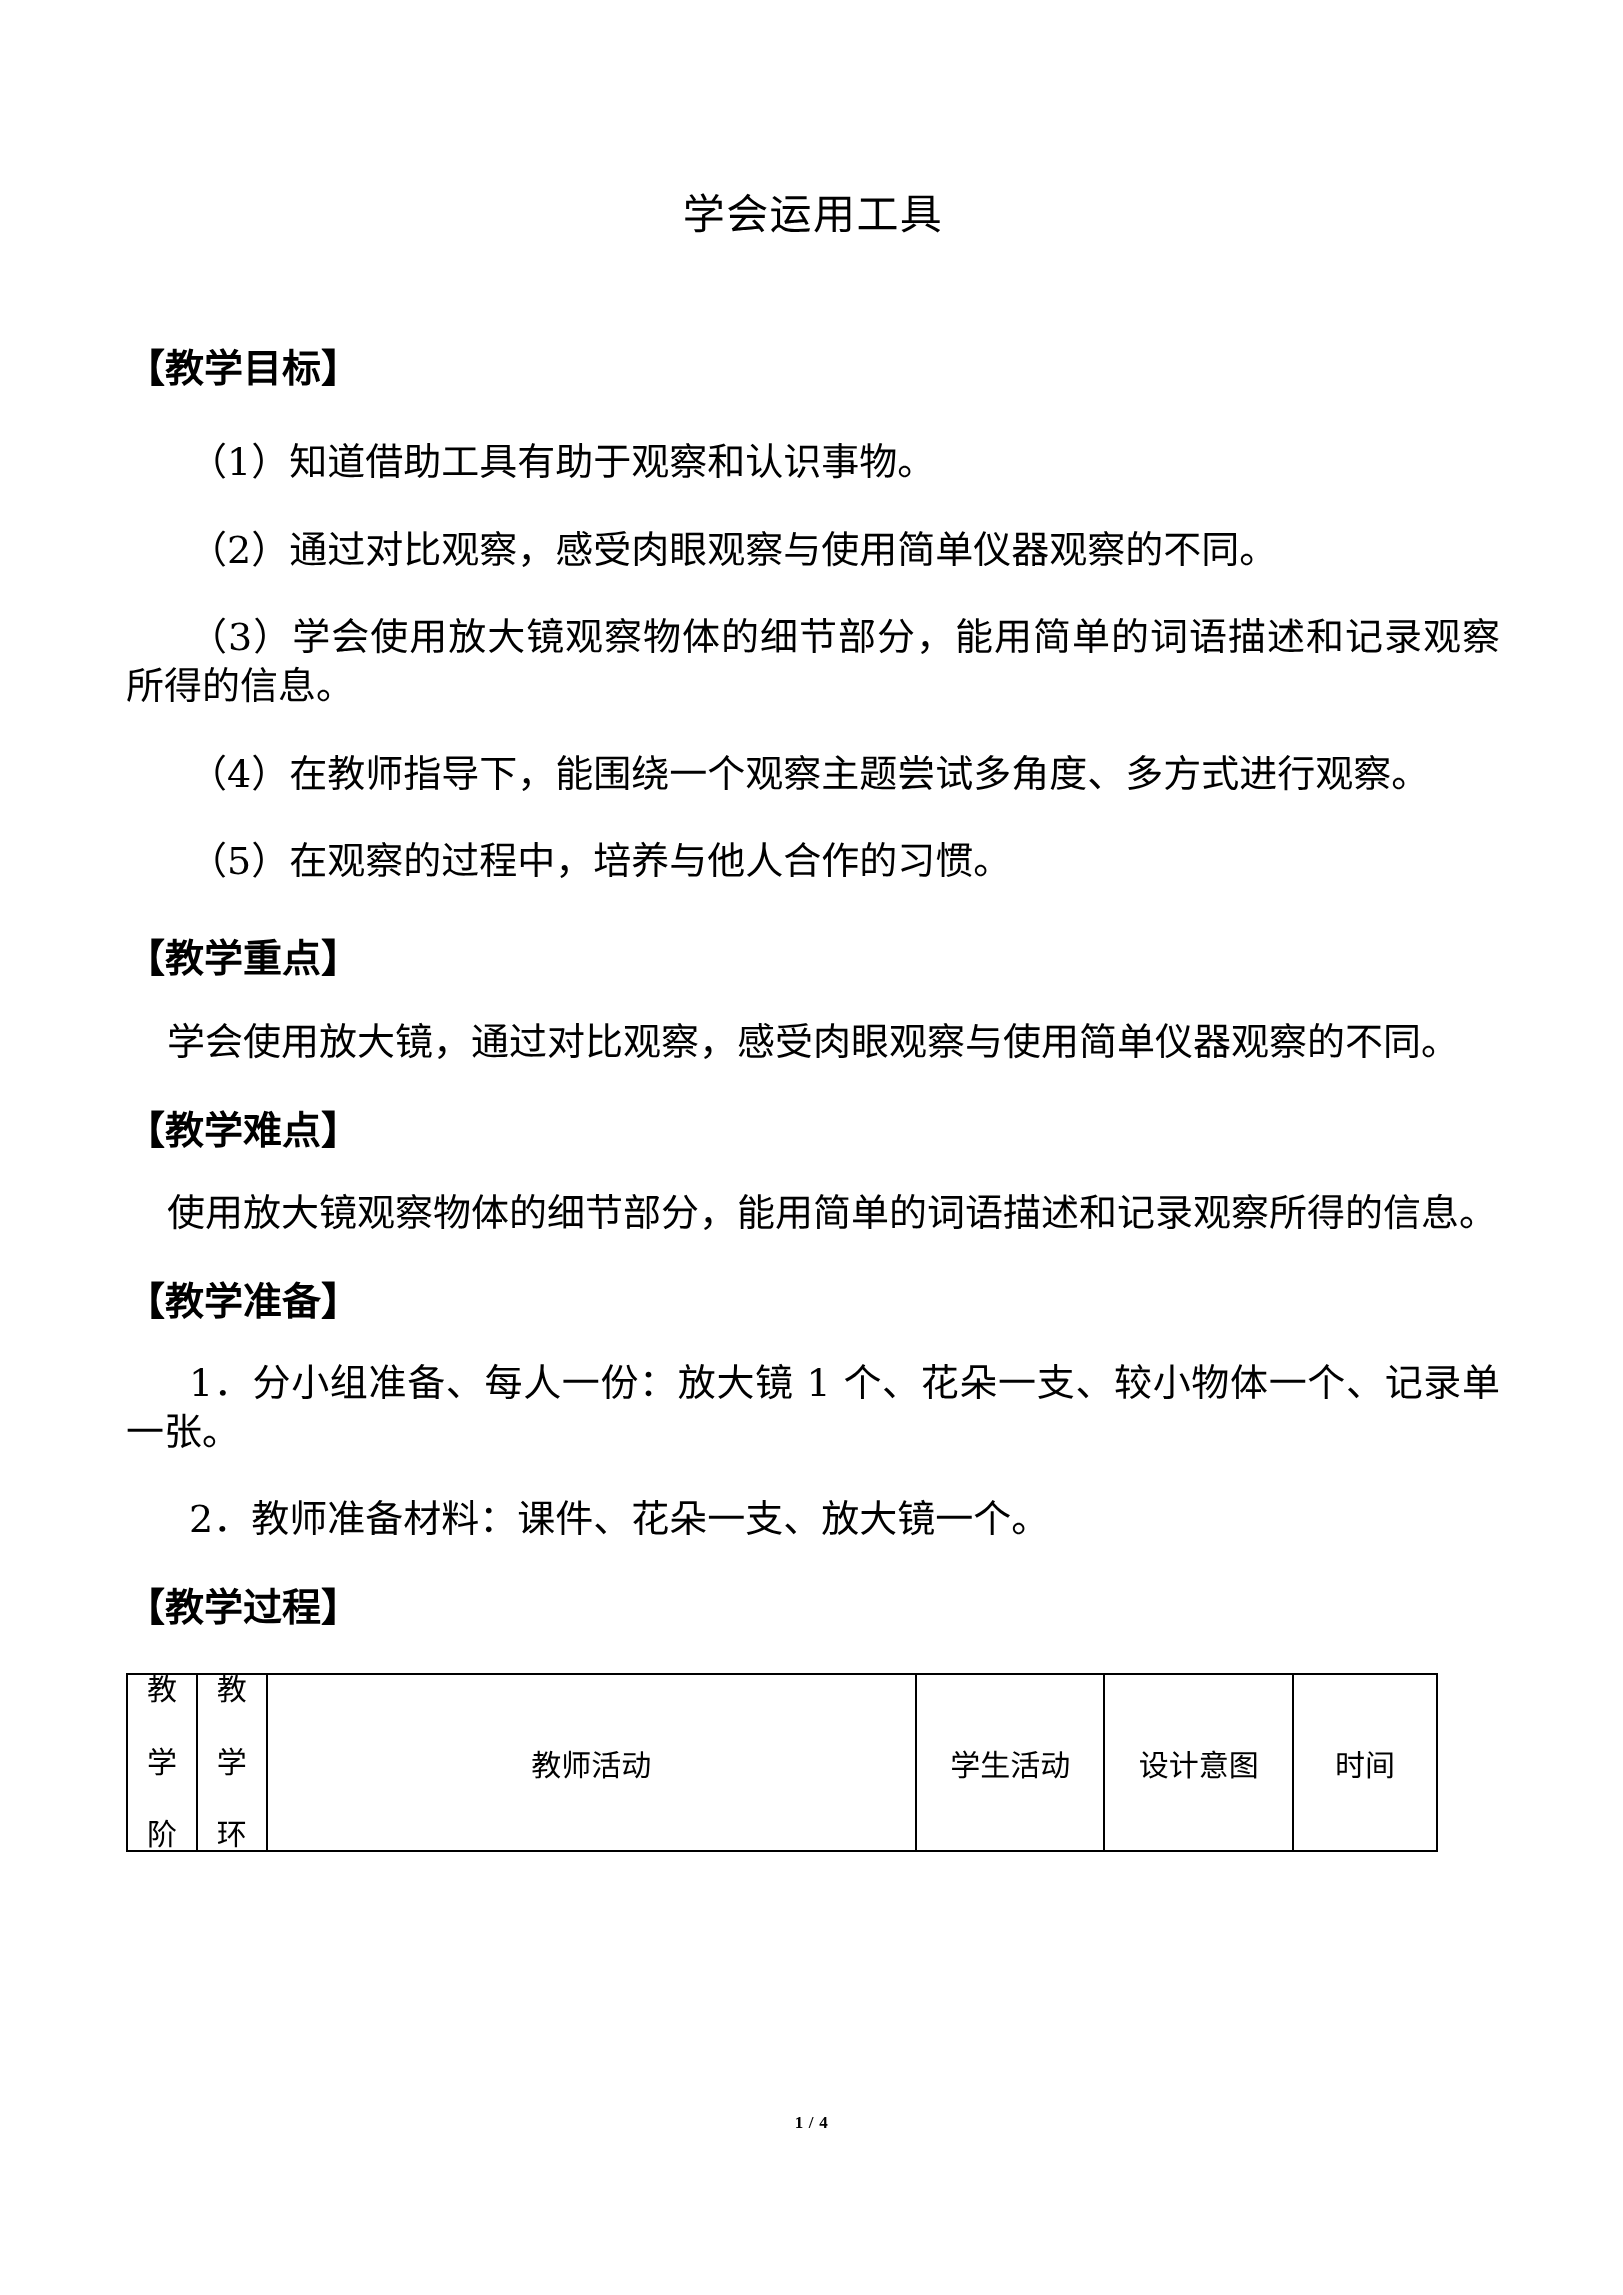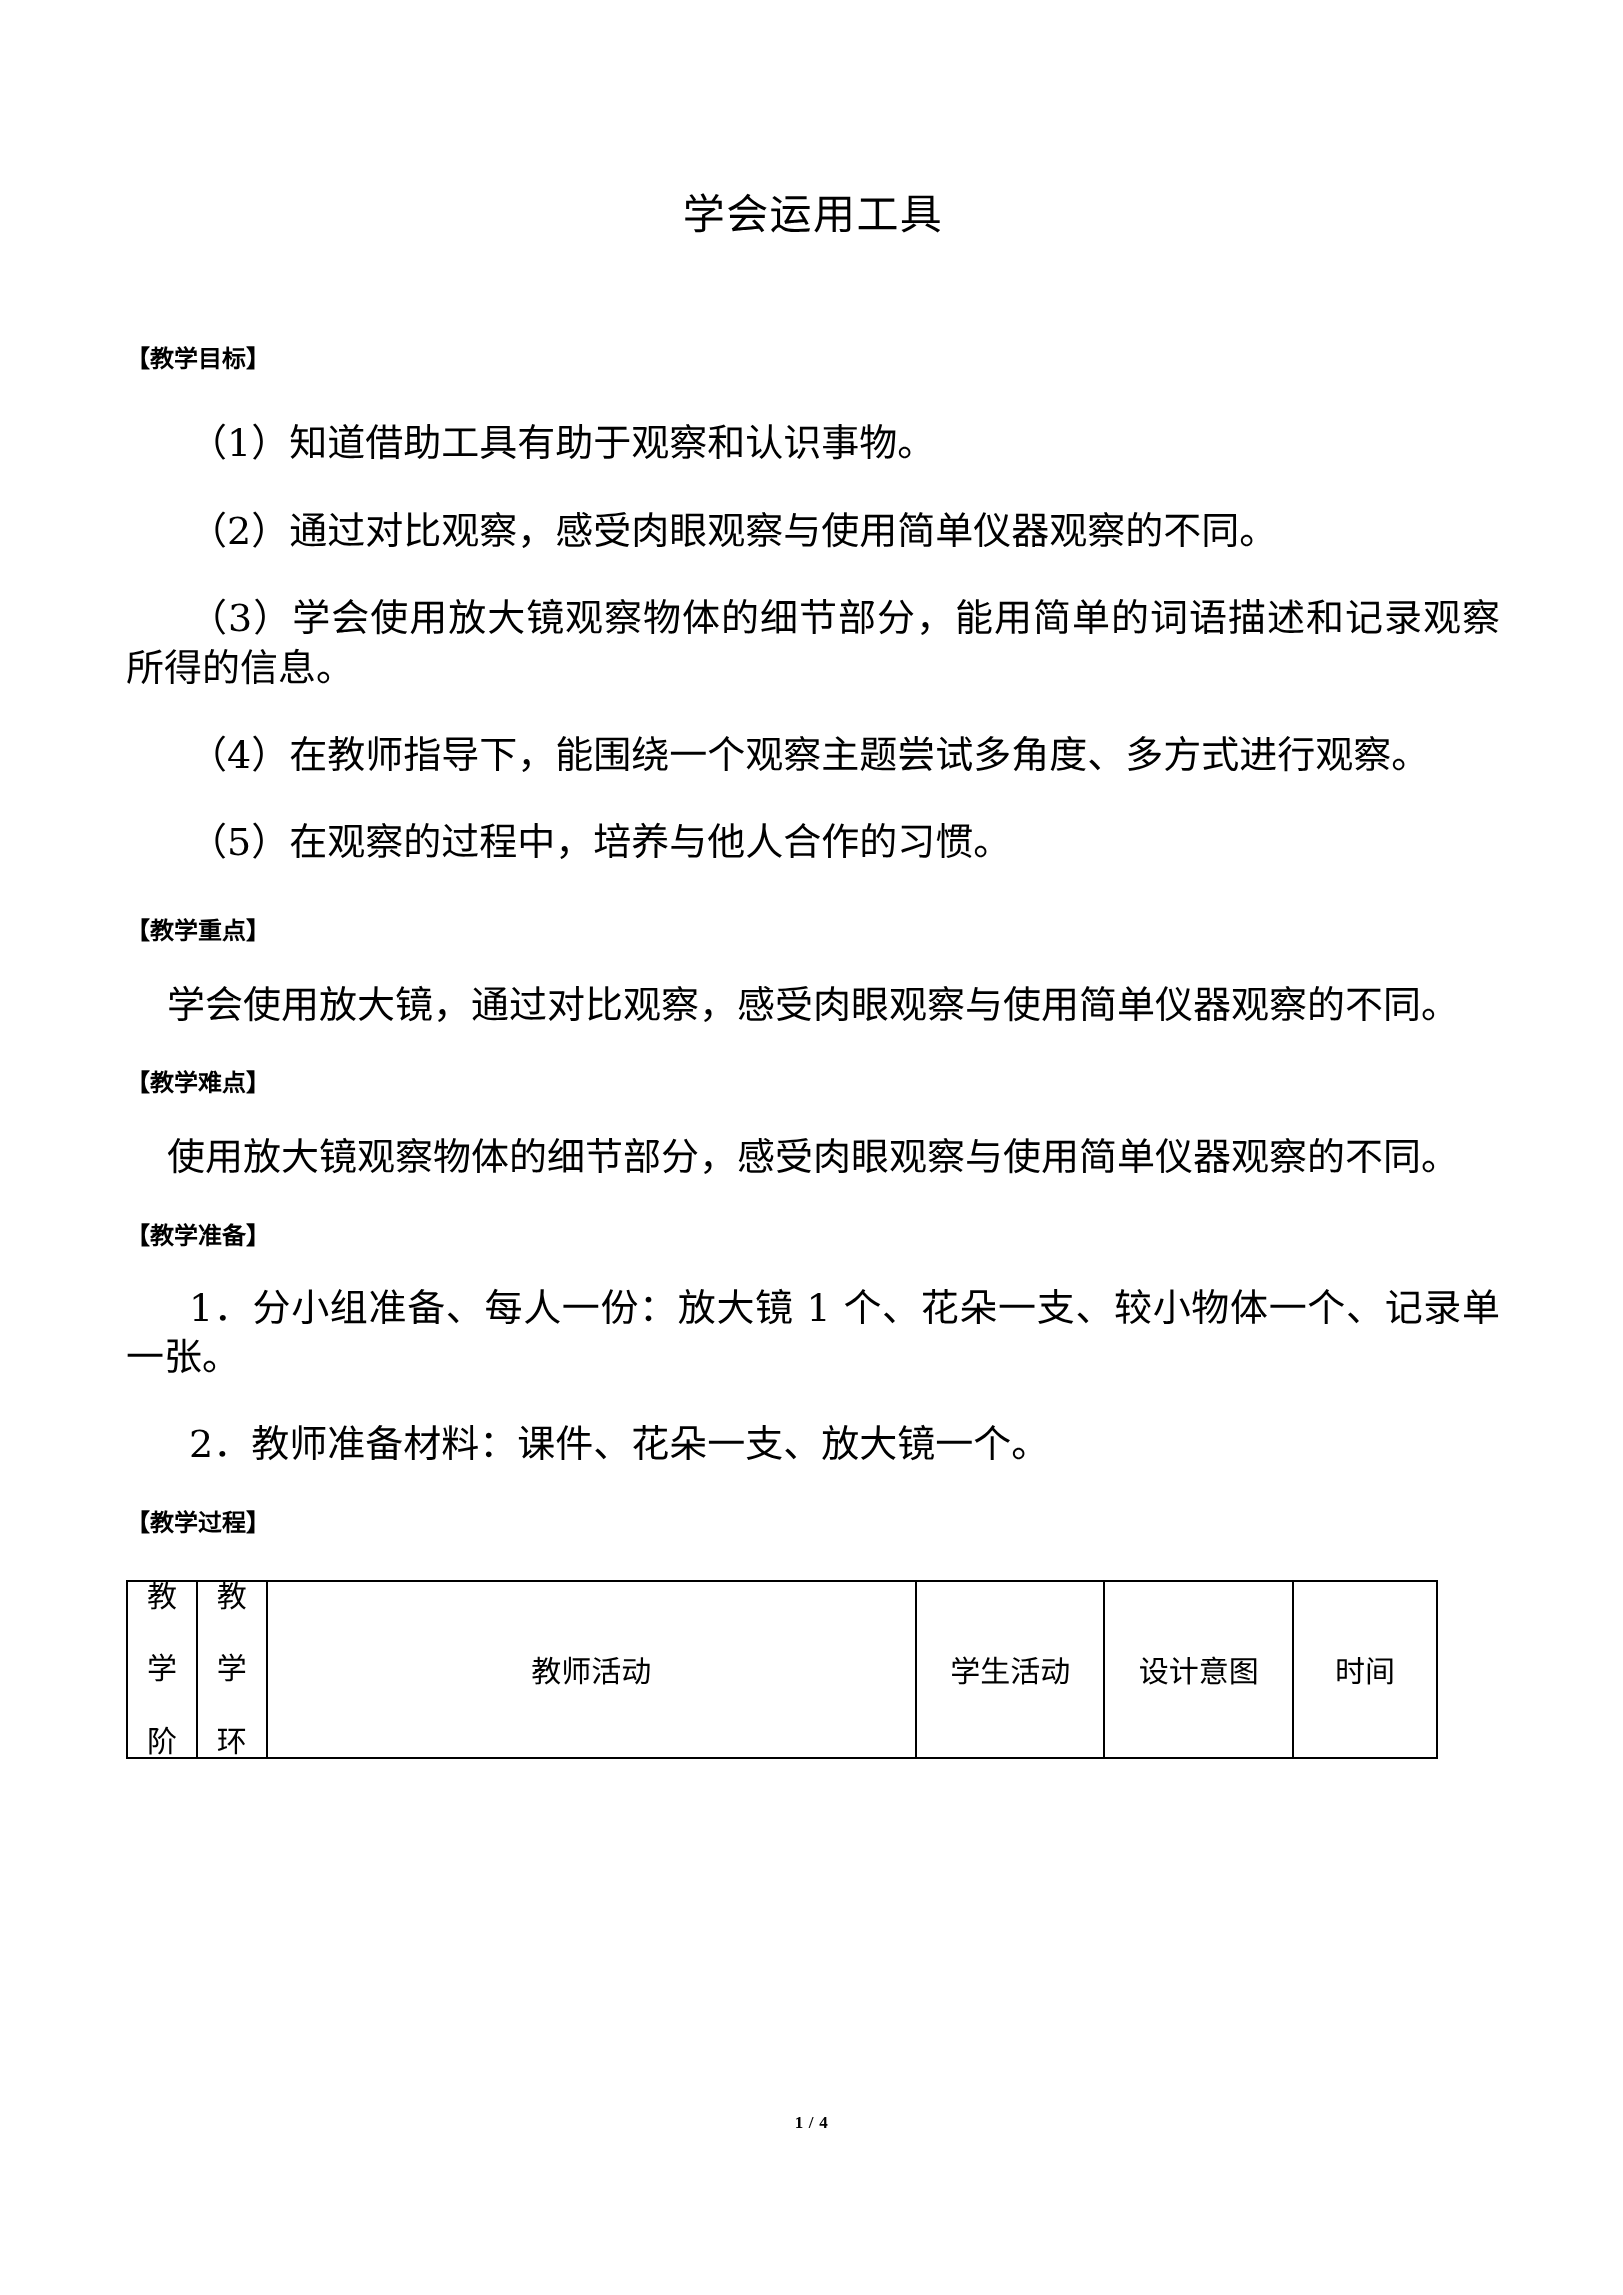--- a/index.html
+++ b/index.html
@@ -35,21 +35,21 @@
     line-height: 1.2;
     font-weight: normal;
     margin: 0;
     padding-top: 190px;
     letter-spacing: 1.4px;
     font-family: "DejaVu Serif", "Liberation Serif", serif;
   }
 
   
   .section-heading {
-    font-size: 24px;
+    font-size: 39px;
     font-weight: bold;
     line-height: 1.25;
     letter-spacing: 0px;
     font-family: "DejaVu Serif", "Liberation Serif", serif;
   }
   .h-goals   { margin-top: 104px; }
   .h-key     { margin-top: 48px; }
   .h-hard    { margin-top: 24px; }
   .h-prep    { margin-top: 38px; }
   .h-process { margin-top: 38px; }
@@ -134,21 +134,21 @@
     <p class="para indent gap-goal-first">（1）知道借助工具有助于观察和认识事物。</p>
     <p class="para indent gap-item">（2）通过对比观察，感受肉眼观察与使用简单仪器观察的不同。</p>
     <p class="para indent gap-item">（3）学会使用放大镜观察物体的细节部分，能用简单的词语描述和记录观察所得的信息。</p>
     <p class="para indent gap-item">（4）在教师指导下，能围绕一个观察主题尝试多角度、多方式进行观察。</p>
     <p class="para indent gap-item">（5）在观察的过程中，培养与他人合作的习惯。</p>
 
     <div class="section-heading h-key">【教学重点】</div>
     <p class="para indent-sm gap-after-head">学会使用放大镜，通过对比观察，感受肉眼观察与使用简单仪器观察的不同。</p>
 
     <div class="section-heading h-hard">【教学难点】</div>
-    <p class="para indent-sm gap-after-head">使用放大镜观察物体的细节部分，感受肉眼观察与使用简单仪器观察的不同。</p>
+    <p class="para indent-sm gap-after-head">使用放大镜观察物体的细节部分，能用简单的词语描述和记录观察所得的信息。</p>
 
     <div class="section-heading h-prep">【教学准备】</div>
     <p class="para indent gap-prep-first">1．分小组准备、每人一份：放大镜 1 个、花朵一支、较小物体一个、记录单一张。</p>
     <p class="para indent gap-item">2．教师准备材料：课件、花朵一支、放大镜一个。</p>
 
     <div class="section-heading h-process">【教学过程】</div>
 
     <table class="proc-table">
       <colgroup>
         <col class="col-stage">

